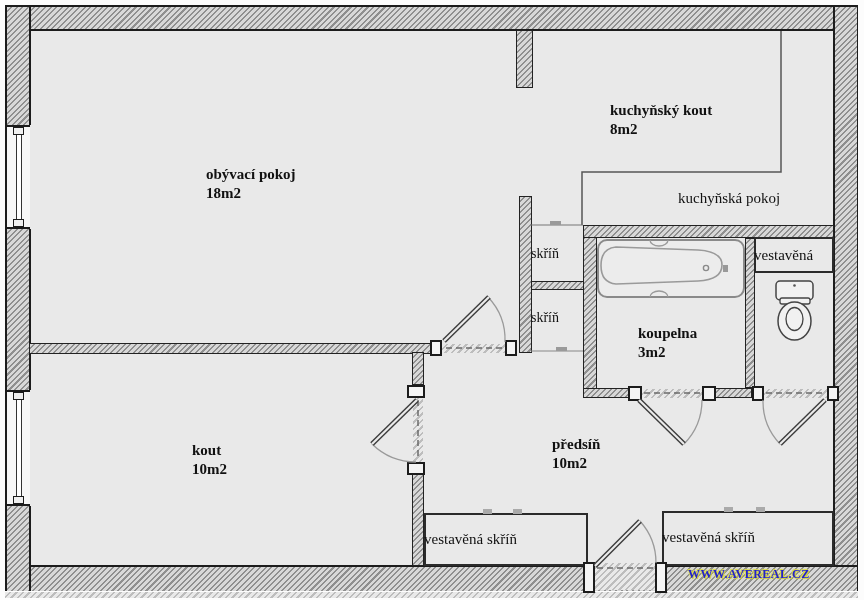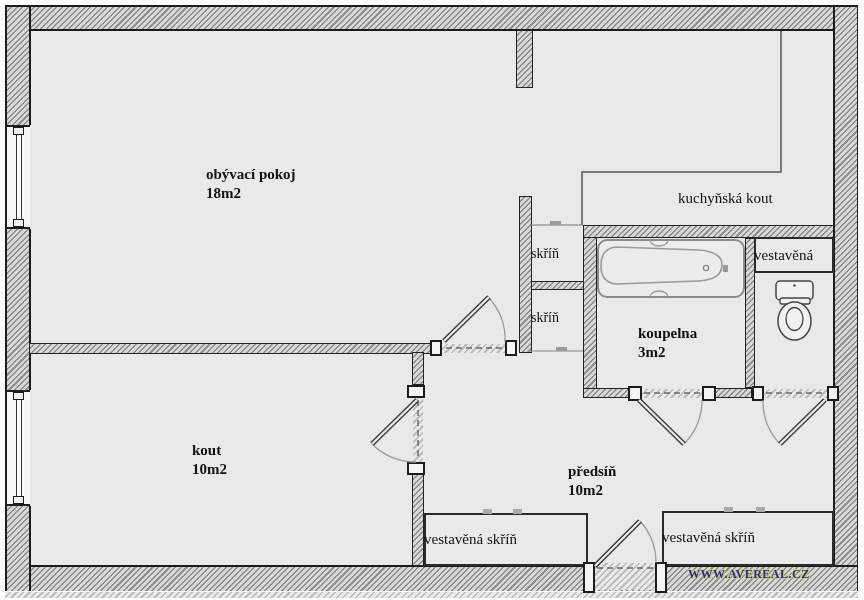--- a/index.html
+++ b/index.html
@@ -139,34 +139,38 @@
       <line x1="825" y1="400" x2="780" y2="444" stroke="#ebebeb" stroke-width="2.2"></line>
       <line x1="595" y1="566" x2="640" y2="521" stroke="#3c3c3c" stroke-width="5"></line>
       <line x1="595" y1="566" x2="640" y2="521" stroke="#ebebeb" stroke-width="2.2"></line>
     </g>
   </svg>
 
   <div class="label bld" style="left:206px;top:165px;">
     <span style="display:block">obývací pokoj</span>
     <span style="display:block">18m2</span>
   </div>
+  <div class="label bld" style="left:610px;top:101px;">
+    <span style="display:block">kuchyňský kout</span>
+    <span style="display:block">8m2</span>
+  </div>
   <div class="label bld" style="left:192px;top:441px;">
     <span style="display:block">kout</span>
     <span style="display:block">10m2</span>
   </div>
-  <div class="label bld" style="left:568px;top:435px;margin-top:27px;">
+  <div class="label bld" style="left:552px;top:435px;">
     <span style="display:block">předsíň</span>
     <span style="display:block">10m2</span>
   </div>
   <div class="label bld" style="left:638px;top:324px;">
     <span style="display:block">koupelna</span>
     <span style="display:block">3m2</span>
   </div>
 
-  <div class="label reg" style="left:678px;top:189px;"><span>kuchyňská kout</span></div>
+  <div class="label reg" style="left:678px;top:189px;"><span>kuchyňská pokoj</span></div>
   <div class="label sm ctr" style="left:531px;top:246px;width:52px;"><span>skříň</span></div>
   <div class="label sm ctr" style="left:531px;top:310px;width:52px;"><span>skříň</span></div>
   <div class="label reg ctr" style="left:754px;top:246px;width:80px;"><span>vestavěná</span></div>
   <div class="label reg ctr" style="left:424px;top:530px;width:164px;"><span>vestavěná skříň</span></div>
   <div class="label reg ctr" style="left:662px;top:528px;width:172px;"><span>vestavěná skříň</span></div>
 
   <div class="label site ctr" style="left:688px;top:567px;width:152px;color:#2222cc;"><span>WWW.AVEREAL.CZ</span></div>
 
 </div>
 

